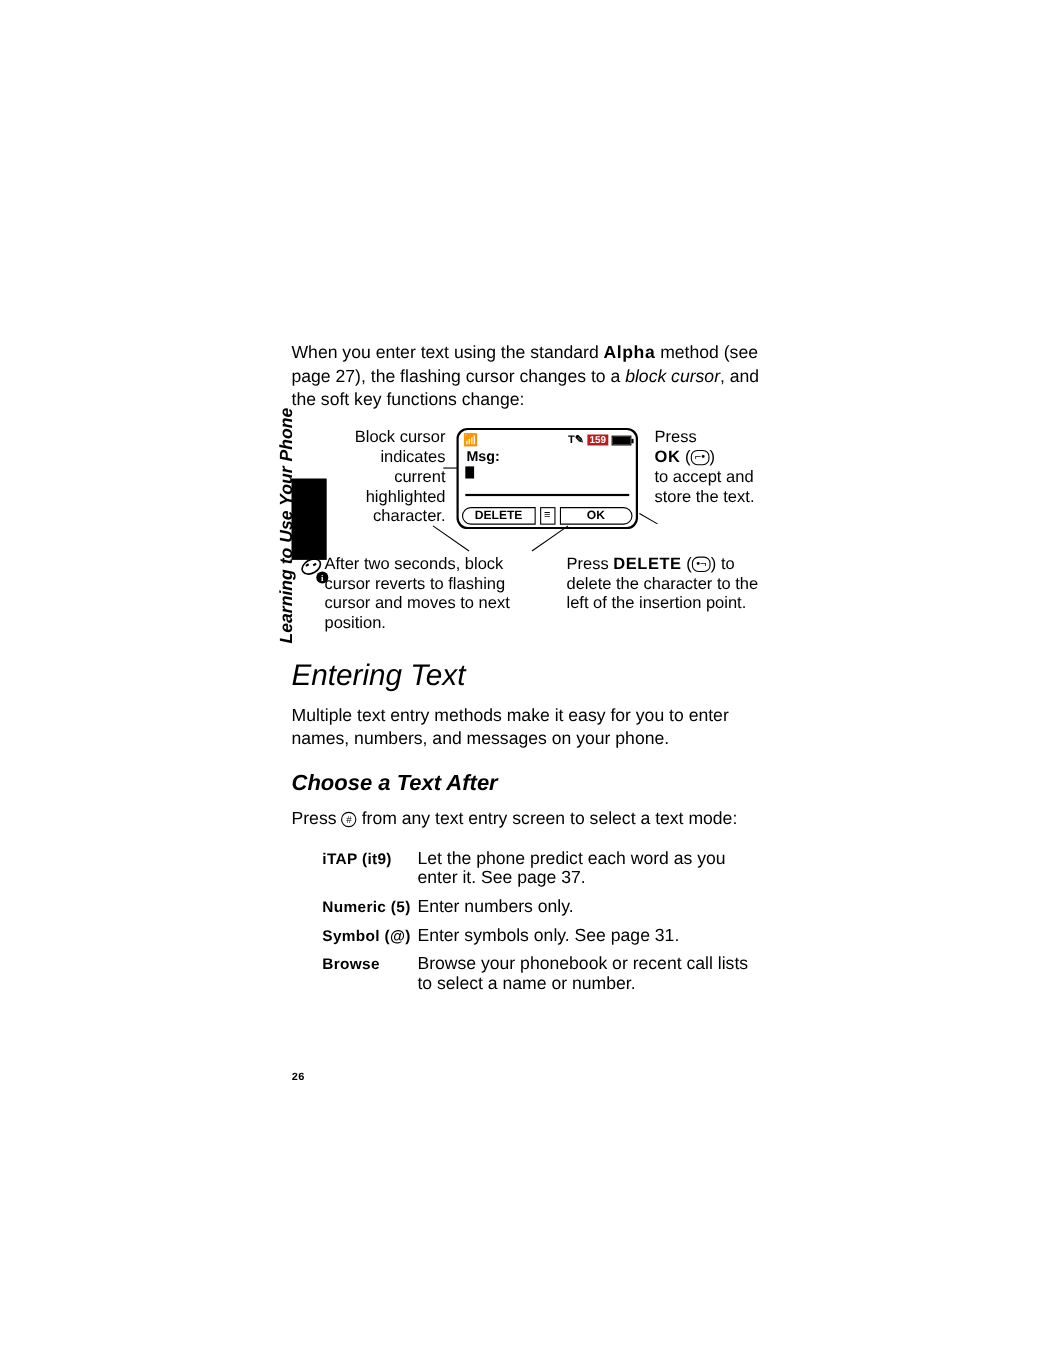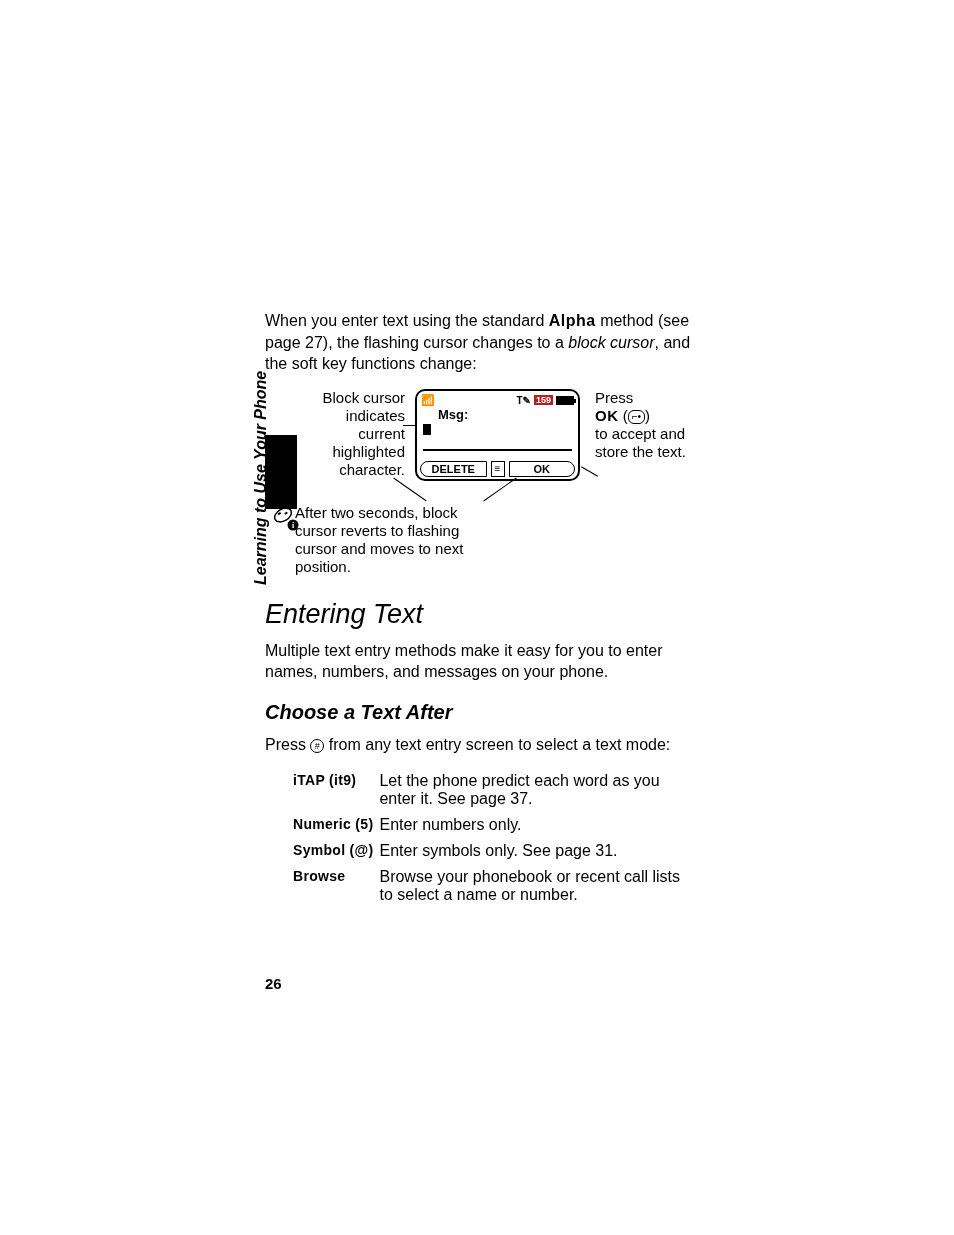--- a/index.html
+++ b/index.html
@@ -8,39 +8,39 @@
   .intro { font-size:16px; line-height:1.35; margin-bottom:14px; }
   .bold-inline { font-family:"Arial Black",Arial,sans-serif; font-weight:900; letter-spacing:0.5px; }
   .italic { font-style:italic; }
   .figure { position:relative; width:430px; height:200px; margin-bottom:6px; }
   .callout-left-top { position:absolute; left:30px; top:0; width:110px; text-align:right; font-size:15px; line-height:1.2; }
   .callout-right-top { position:absolute; left:330px; top:0; width:100px; text-align:left; font-size:15px; line-height:1.2; }
   .callout-left-bot { position:absolute; left:30px; top:115px; width:175px; text-align:left; font-size:15px; line-height:1.2; }
   .callout-right-bot { position:absolute; left:250px; top:115px; width:180px; text-align:left; font-size:15px; line-height:1.2; }
   .phone-screen { position:absolute; left:150px; top:0; width:165px; height:92px; border:2.5px solid #000; border-radius:10px; background:#fff; }
   .ps-top { display:flex; justify-content:space-between; padding:3px 4px 0 4px; font-size:10px; font-weight:bold; }
-  .ps-msg { font-family:"Arial Black",Arial,sans-serif; font-weight:900; font-size:13px; padding:0 21px; }
+  .ps-msg { font-family:"Arial Black",Arial,sans-serif; font-weight:900; font-size:13px; padding:0 7px; }
   .ps-cursor { width:8px; height:11px; background:#000; margin-left:6px; margin-top:2px; }
   .ps-underline { position:absolute; left:6px; right:6px; top:58px; height:2px; background:#000; }
   .ps-bottom { position:absolute; left:3px; right:3px; bottom:2px; display:flex; justify-content:space-between; align-items:stretch; gap:4px; }
   .softkey { border:1.5px solid #000; font-family:"Arial Black",Arial,sans-serif; font-weight:900; font-size:11px; text-align:center; padding:0 2px; line-height:14px; flex:1; }
   .sk-left { border-top-left-radius:8px; border-bottom-left-radius:8px; }
   .sk-mid { flex:0 0 14px; border-top:1.5px solid #000; border-bottom:1.5px solid #000; border-left:1.5px solid #000; border-right:1.5px solid #000; font-size:10px; display:flex; align-items:center; justify-content:center;}
   .sk-right { border-top-right-radius:8px; border-bottom-right-radius:8px; }
   .tinybtn { display:inline-block; border:1px solid #000; border-radius:6px; padding:0 3px; font-size:10px; line-height:12px; vertical-align:middle; }
   .h1 { font-family:Arial,Helvetica,sans-serif; font-weight:400; font-style:italic; font-size:27px; margin:10px 0 10px 0; }
   .para { font-size:16px; line-height:1.35; margin-bottom:18px; }
   .h2 { font-family:Arial,Helvetica,sans-serif; font-weight:900; font-style:italic; font-size:20px; margin-bottom:12px; }
   .press-line { font-size:16px; margin-bottom:14px; }
   .circ { display:inline-block; width:14px; height:14px; border:1px solid #000; border-radius:50%; font-size:9px; text-align:center; line-height:12px; vertical-align:middle; }
   table.modes { width:100%; border-collapse:collapse; font-size:16px; }
   table.modes td { vertical-align:top; padding:4px 6px 4px 0; }
   table.modes td.modename { font-family:"Arial Black",Arial,sans-serif; font-weight:900; white-space:nowrap; width:100px; font-size:14px; letter-spacing:0.3px; padding-left:28px;}
   .sideways { position:absolute; left:252px; top:585px; width:390px; transform:rotate(-90deg); transform-origin:left top; font-weight:900; font-style:italic; font-size:16px; }
-  .pagenum { position:absolute; left:265px; top:975px; font-weight:900; font-size:15px; }
+  .pagenum { position:absolute; left:265px; top:975px; font-weight:900; font-size:10px;font-family:Liberation Mono, monospace; }
   .black-tab { position:absolute; left:265px; top:435px; width:32px; height:74px; background:#000; }
   .tab-icon { position:absolute; left:273px; top:505px; width:26px; height:26px; }
   .arrow-line { position:absolute; background:#000; height:1px; }
   .status-icons { display:flex; gap:3px; align-items:center; }
   .sig-icon { font-size:11px; }
   .bat-box { border:1px solid #000; width:18px; height:9px; display:inline-block; position:relative; }
   .bat-box:after { content:""; position:absolute; right:-3px; top:2px; width:2px; height:4px; background:#000; }
   .bat-fill { background:#000; height:100%; width:100%; display:block;}
   .num-box { background:#b91c1c; color:#fff; font-size:9px; padding:0 2px; font-weight:bold; }
 </style>
@@ -93,20 +93,25 @@
       <div class="ps-bottom">
         <div class="softkey sk-left">DELETE</div>
         <div class="softkey sk-mid">≡</div>
         <div class="softkey sk-right">OK</div>
       </div>
     </div>
 
     <div class="callout-left-bot">After two seconds, block cursor reverts to flashing cursor and moves to next position.</div>
     <div class="arrow-line" style="left:125px; top:100px; width:40px; transform:rotate(35deg);"></div>
 
+    <div class="callout-right-bot">
+      <span>Press </span><span class="bold-inline">DELETE</span>
+      (<span class="tinybtn">•¬</span>)
+      <span> to delete the character to the left of the insertion point.</span>
+    </div>
     <div class="arrow-line" style="left:215px; top:100px; width:40px; transform:rotate(-35deg);"></div>
   </div>
 
   <h2 class="h1">Entering Text</h2>
   <p class="para">Multiple text entry methods make it easy for you to enter names, numbers, and messages on your phone.</p>
   <h3 class="h2">Choose a Text After</h3>
   <p class="press-line">
     <span>Press </span><span class="circ">#</span><span> from any text entry screen to select a text mode:</span>
   </p>
 

